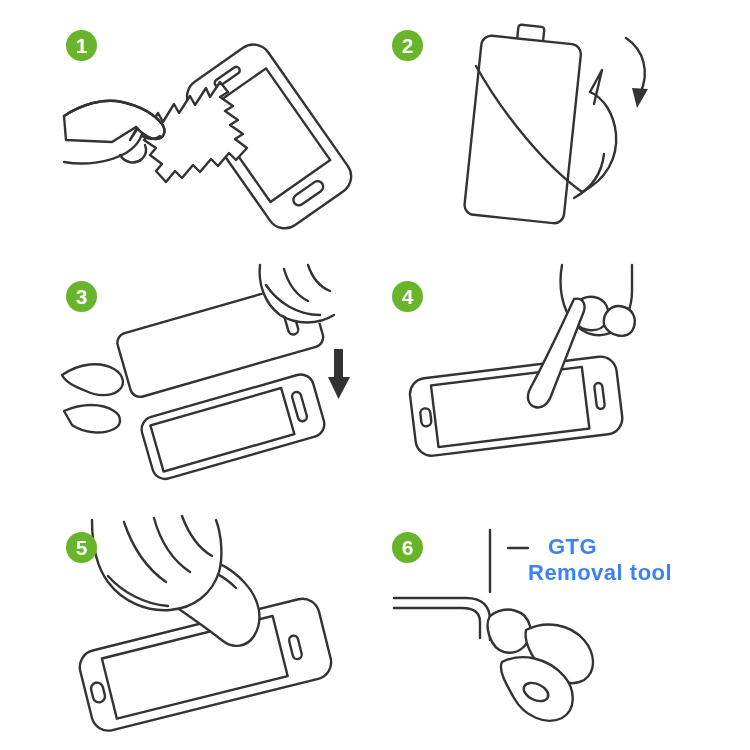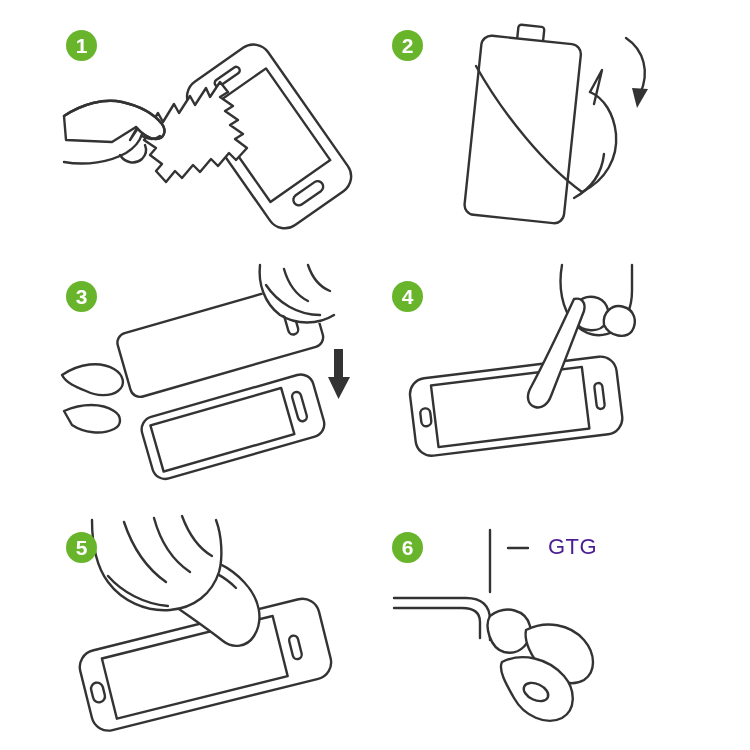--- a/index.html
+++ b/index.html
@@ -20,21 +20,21 @@
   .badge {
     position: absolute; left: 14px; top: 18px; z-index: 2;
     width: 31px; height: 31px; border-radius: 50%;
     background: var(--badge,#68b52c);
     color: var(--badge-text,#fff);
     font-weight: bold; font-size: 21px;
     display: flex; align-items: center; justify-content: center;
   }
   svg.illo { position: absolute; inset: 0; width: 100%; height: 100%; color: var(--ink,#333); }
   .gtg-label {
-    position: absolute; font-weight: normal; color: #4c1d95;
+    position: absolute; font-weight: bold; color: #3b82f6;
     line-height: 1; white-space: nowrap; letter-spacing: .5px;
   }
   .gtg-line1 { left: 170px; top: 22px; font-size: 22px; }
   .gtg-line2 { left: 150px; top: 48px; font-size: 22px; }
 </style>
 </head>
 <body>
 
 <div class="sheet">
 
@@ -173,15 +173,16 @@
       </g>
       <path d="M150 34 L130 34"></path>
       <path fill="#fff" d="M112 102 C128 90 148 96 152 112 C155 128 142 142 126 138 C112 134 106 112 112 102 Z"></path>
       <g>
         <path fill="#fff" d="M148 116 C168 106 192 110 206 126 C218 140 218 158 206 166 C192 174 172 166 160 150 C152 139 146 126 148 116 Z"></path>
         <path fill="#fff" d="M124 148 C144 138 170 144 186 162 C198 176 198 196 184 204 C168 212 146 202 136 184 C128 170 120 156 124 148 Z"></path>
         <ellipse cx="158" cy="178" rx="13" ry="8" transform="rotate(25 158 178)" fill="#fff"></ellipse>
       </g>
     </svg>
     <div class="gtg-label gtg-line1">GTG</div>
+    <div class="gtg-label gtg-line2">Removal tool</div>
   </div>
 
 </div>
 
 </body></html>

